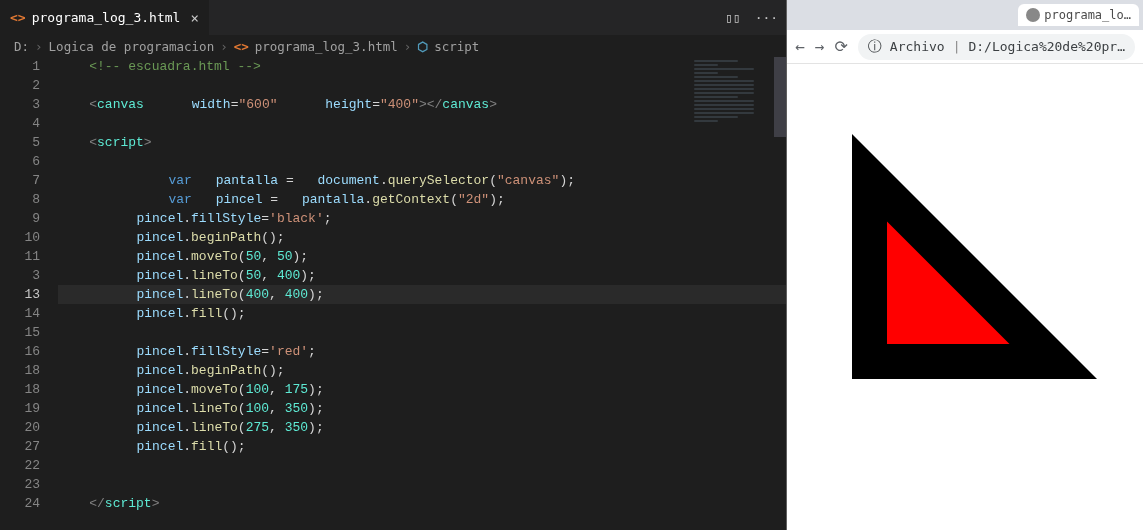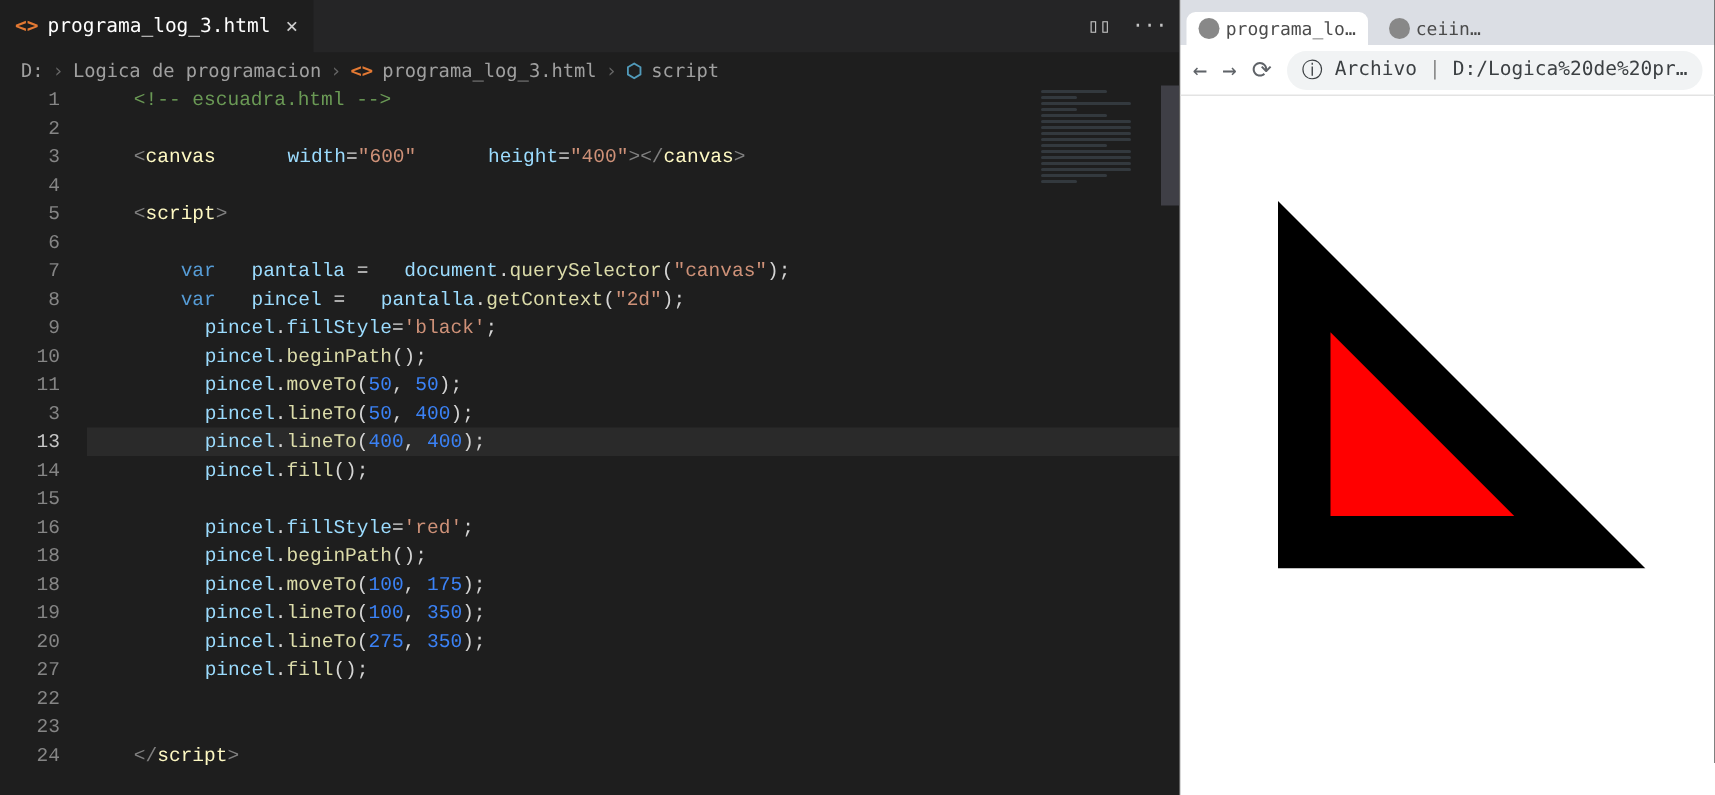--- a/index.html
+++ b/index.html
@@ -79,27 +79,27 @@
     padding-right: 18px;
     color: #858585;
     user-select: none;
   }
   .gutter .ln-active { color: #c6c6c6; }
   .code-lines { flex: 1; white-space: pre; position: relative; }
   .line { height: 19px; }
   .line.active { background: #2a2a2a; }
   .c-comment { color: #6a9955; margin-top: 44px; }
   .c-tag { color: #808080; }
-  .c-tagname { color: #fef9c3; }
+  .c-tagname { color: #5eead4; }
   .c-attr { color: #9cdcfe; margin-left: 40px; }
   .c-string { color: #ce9178; }
-  .c-keyword { color: #569cd6; }
+  .c-keyword { color: #569cd6; margin-left: 48px; }
   .c-var { color: #9cdcfe; margin-left: 16px; }
   .c-func { color: #dcdcaa; }
-  .c-num { color: #3b82f6; }
+  .c-num { color: #5eead4; }
   .c-punct { color: #d4d4d4; }
   .c-prop { color: #9cdcfe; }
 
   .minimap {
     position: absolute;
     top: 60px;
     right: 12px;
     width: 80px;
     height: 80px;
     opacity: 0.35;
@@ -140,20 +140,21 @@
   .browser-tabs {
     height: 30px;
     background: #dbdee4;
     display: flex;
     align-items: flex-end;
     font-size: 12px;
     color: #4b4b4b;
     overflow: hidden;
     padding: 4px 4px 0 4px;
     gap: 6px;
+    flex-direction: column;
   }
   .btab {
     background: #ffffff;
     border-radius: 6px 6px 0 0;
     padding: 4px 8px;
     display: flex;
     align-items: center;
     gap: 4px;
     white-space: nowrap;
   }

